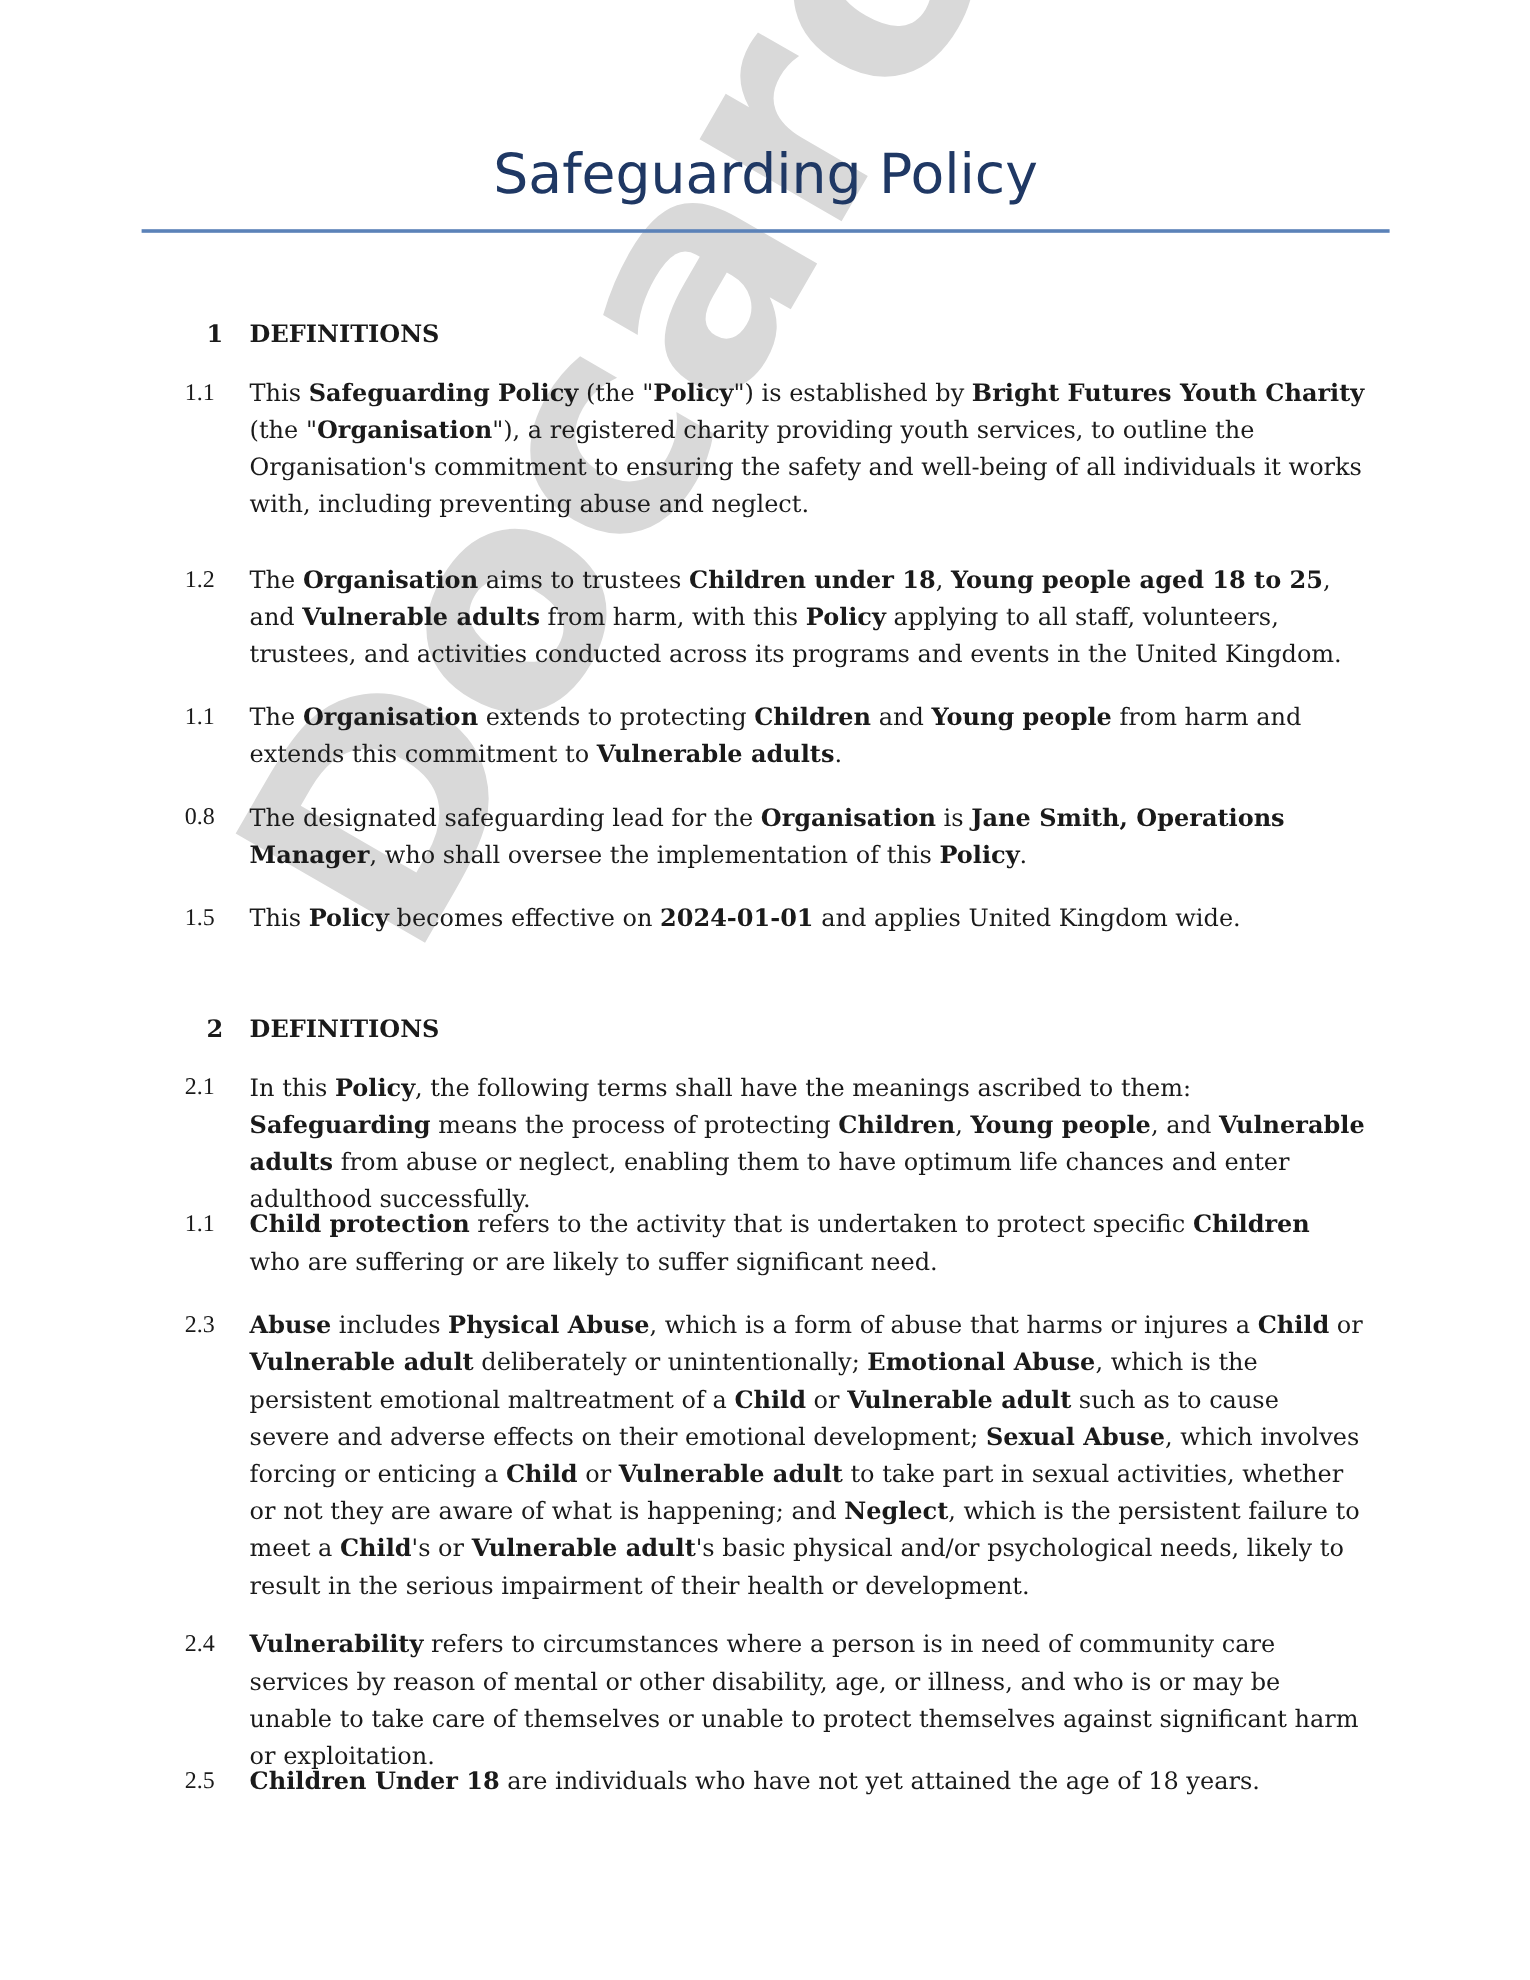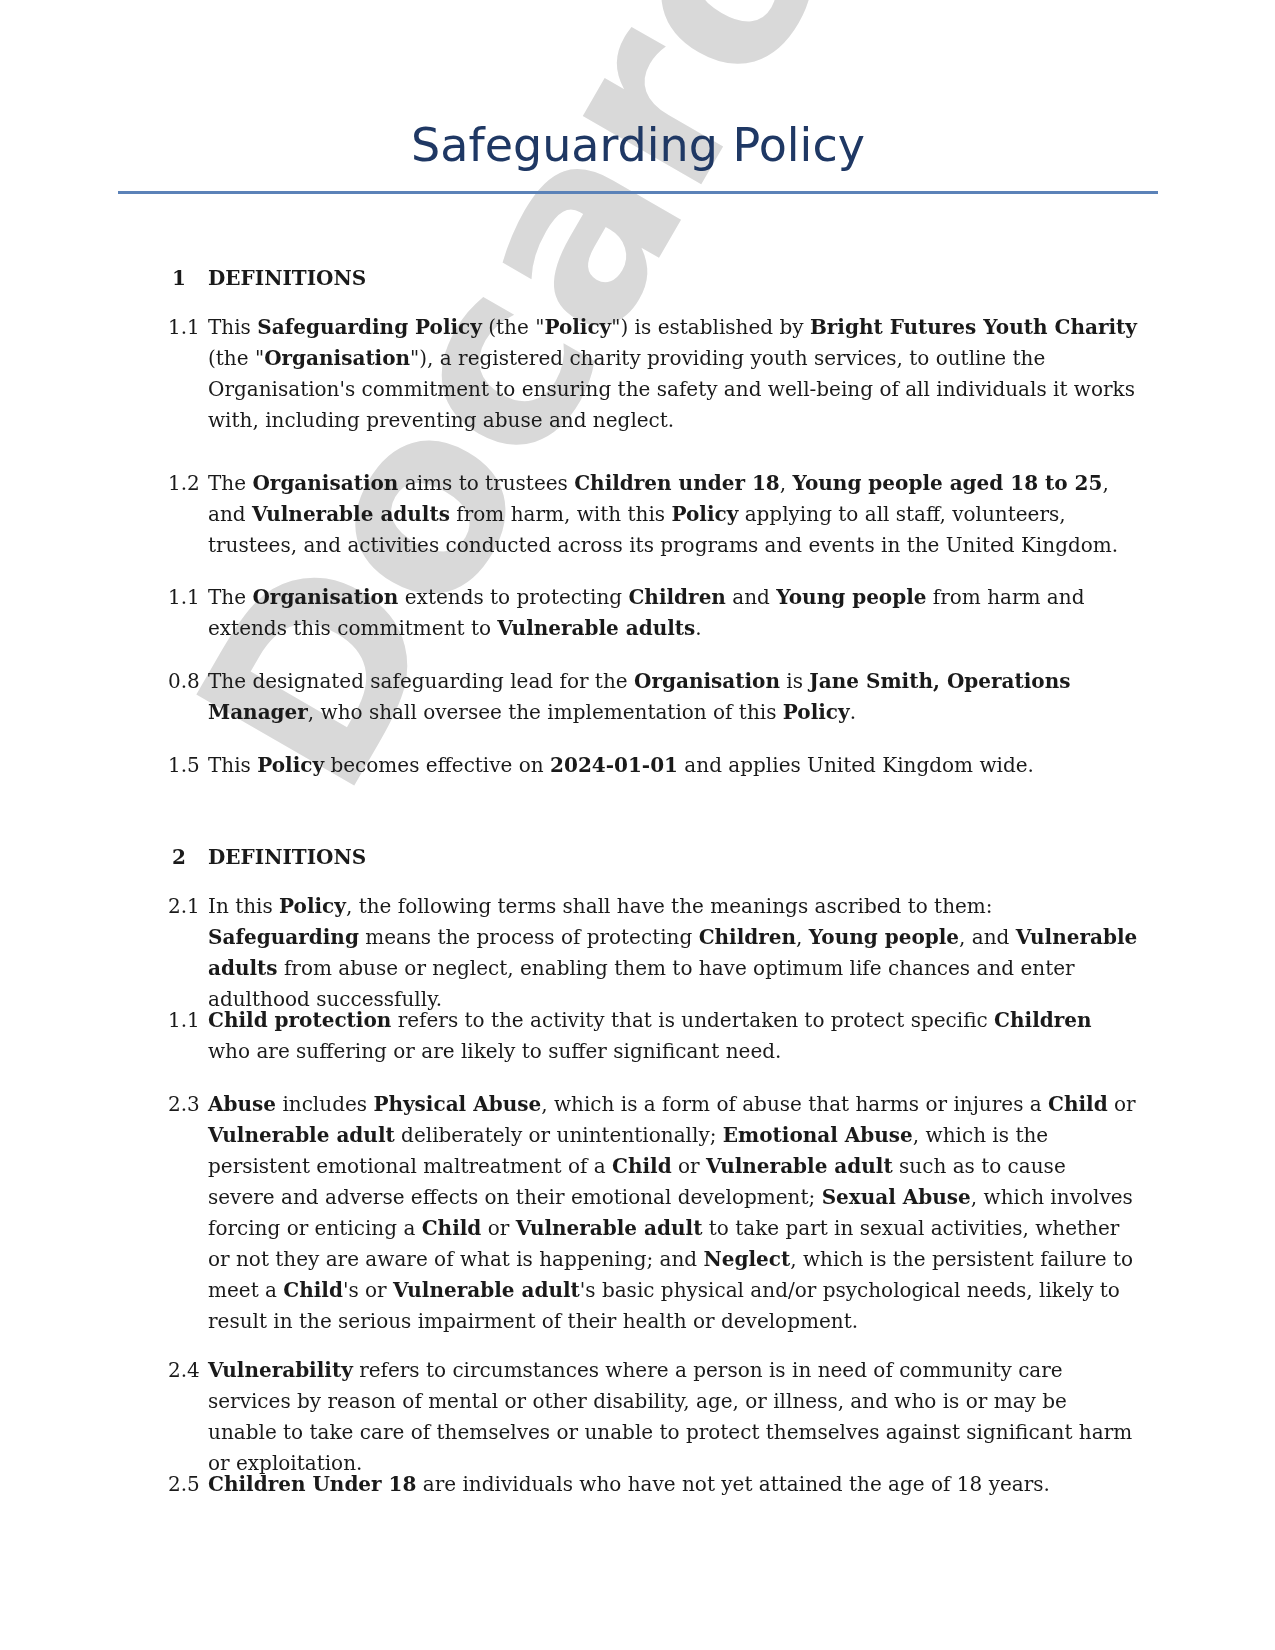--- a/index.html
+++ b/index.html
@@ -11,21 +11,21 @@
            letter-spacing: 0px; }
   .rule { position: absolute; left: 118px; width: 1040px; top: 191px; height: 3px; background: #5b82b8; }
   .watermark { position: absolute; left: 160px; top: 700px; font-family: "DejaVu Sans", "Liberation Sans", sans-serif;
                font-weight: bold; font-size: 250px; color: #d9d9d9; transform: rotate(-60deg);
                transform-origin: left top; white-space: nowrap; z-index: 0; line-height: 1; }
   .content { position: absolute; left: 0; top: 0; width: 1275px; z-index: 1; }
   .h { position: absolute; font-weight: bold; font-size: 20px; }
   .h .num { position: absolute; left: 172px; width: 12px; text-align: right; }
   .h .lbl { position: absolute; left: 208px; white-space: nowrap; }
   .para { position: absolute; left: 0; width: 1275px; font-size: 20px; line-height: 31px; }
-  .para .num { position: absolute; left: 168px; }
+  .para .num { position: absolute; left: 154px; font-family: Liberation Serif, serif; }
   .para .txt { position: absolute; left: 208px; width: 930px; }
   b { font-weight: bold; }
 </style>
 </head>
 <body>
 
 <div class="page">
   <div class="watermark">Docaro.ai</div>
 
   <div class="content">

